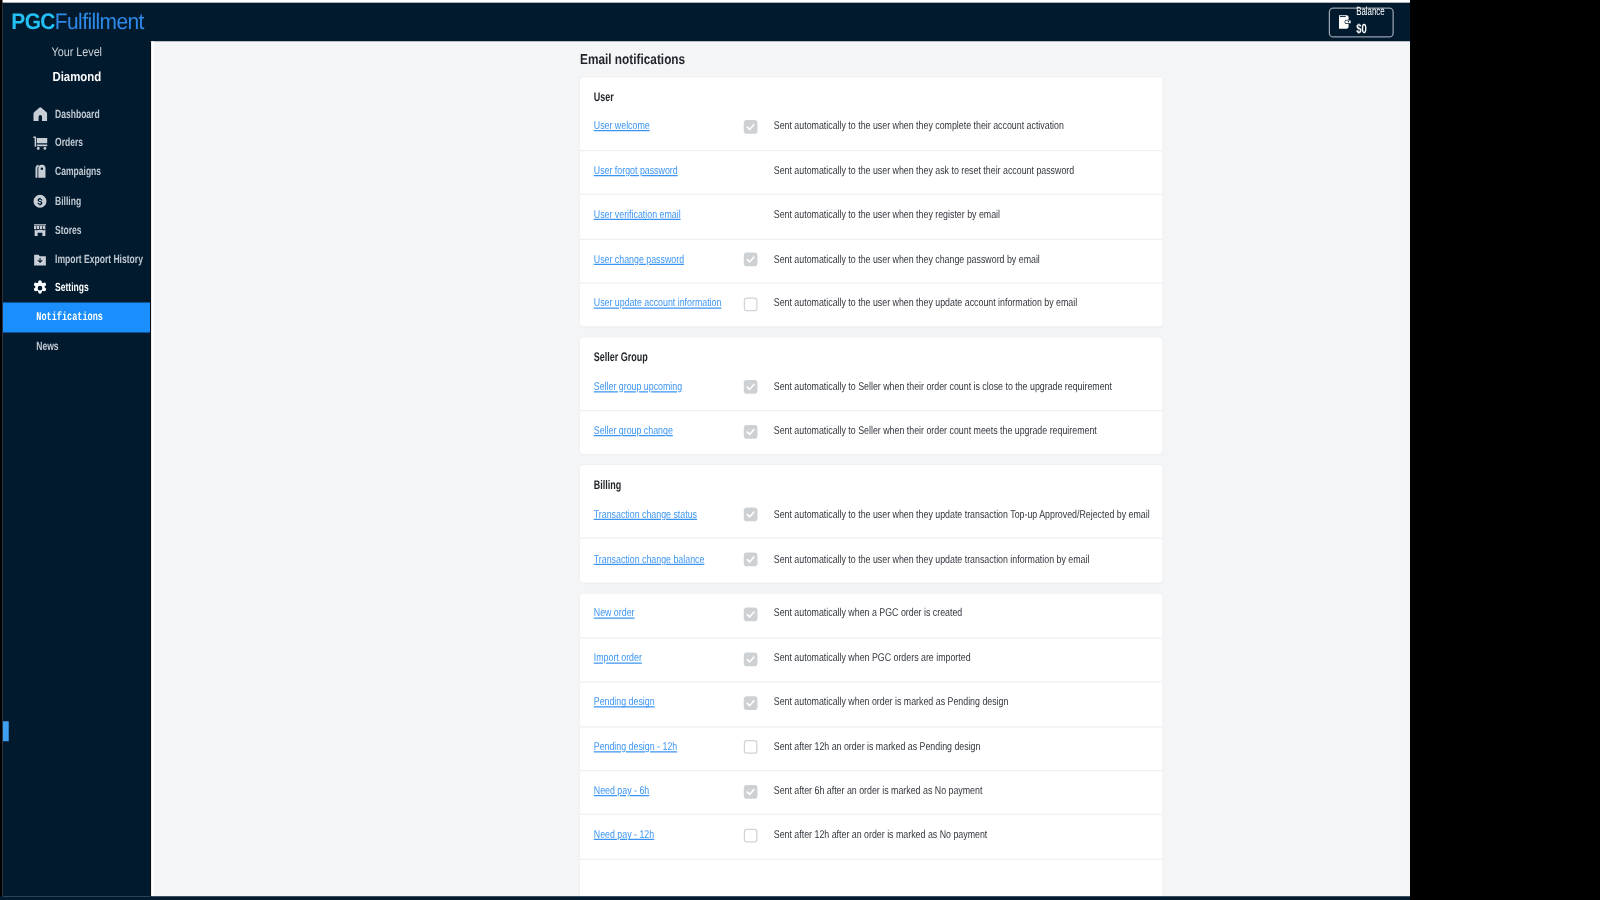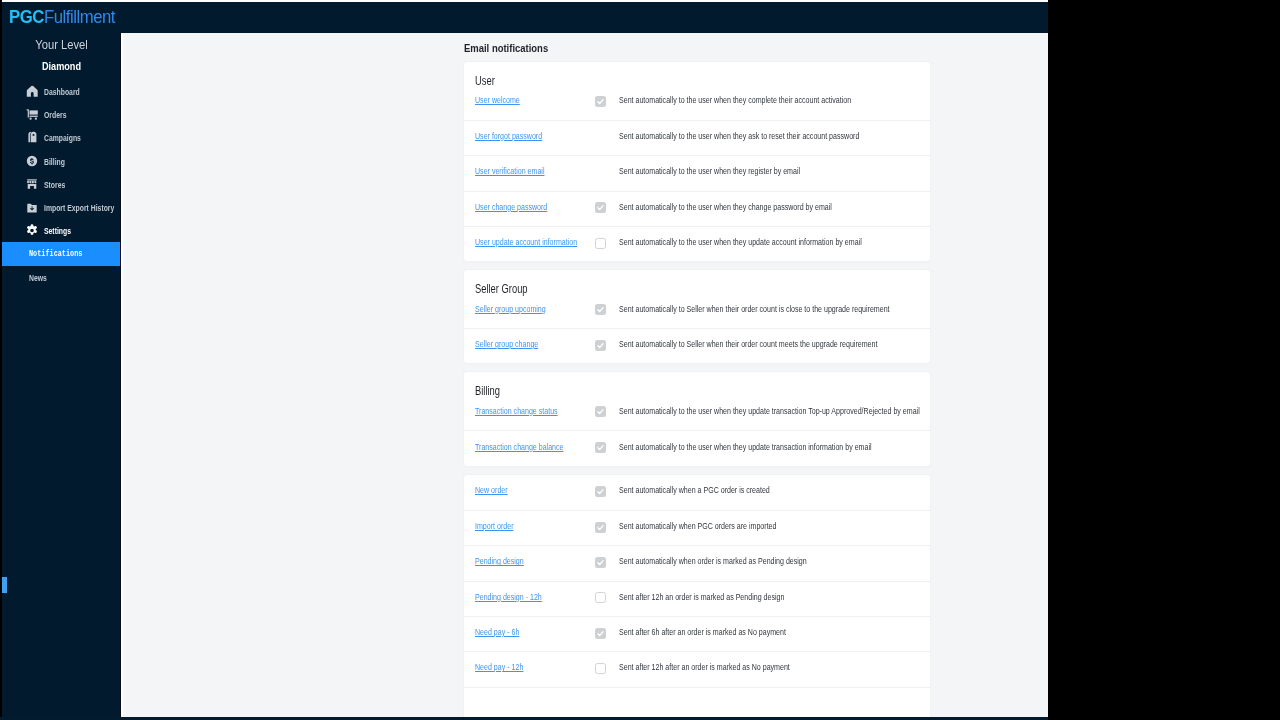--- a/index.html
+++ b/index.html
@@ -1,36 +1,36 @@
 <!DOCTYPE html>
 <html><head>
 <meta charset="utf-8">
 <style>
   * { box-sizing: border-box; margin:0; padding:0; }
   html,body { width:1280px; height:720px; overflow:hidden; }
   body { font-family:"Liberation Sans", sans-serif; background:#000; -webkit-font-smoothing:antialiased; }
-  #root { position:relative; width:1048px; height:720px; background:#0b0d10; overflow:hidden; }
+  #root { position:relative; width:1128px; height:720px; background:#0b0d10; overflow:hidden; }
 
   .topstrip { position:absolute; left:0; top:0; width:1280px; height:2px; background:#ffffff; z-index:9; }
   .leftedge { position:absolute; left:0; top:0; width:2px; height:720px; background:#000000; z-index:9; }
   .botstrip { position:absolute; left:0; top:717px; width:1280px; height:3px; background:#031b2e; z-index:9; }
 
   .viewport { position:absolute; left:2px; top:2px; width:1270px; height:716px; background:#f4f5f7; overflow:hidden; }
 
   
   .sidebar { position:absolute; left:0; top:0; width:118px; height:715px; background:#021a2e; color:#c7ced6; }
   .side-sep { position:absolute; left:118px; top:31px; width:1.2px; height:685px; background:#070d15; z-index:4; }
   .side-white { position:absolute; left:119.3px; top:31px; width:1.3px; height:684px; background:#ffffff; z-index:4; }
   .logo { position:absolute; left:6.5px; top:7px; font-size:18px; letter-spacing:-0.5px; white-space:nowrap; line-height:17px;
           transform:scaleX(0.93); transform-origin:left top; }
   .logo .pgc { font-weight:700; color:#22c0f4; }
   .logo .ff  { font-weight:400; color:#2e8ae8; }
 
   .level-wrap { position:absolute; left:0; top:35px; width:118px; text-align:center; }
-  .level-label { font-size:13px; color:#ccd3da; letter-spacing:0; }
+  .level-label { font-size:10px; color:#ccd3da; letter-spacing:0; }
   .level-label span { display:inline-block; transform:scaleX(0.86); }
   .level-value span { display:inline-block; transform:scaleX(0.87); }
   .level-value { font-size:10.5px; font-weight:700; color:#ffffff; margin-top:8px; }
 
   .navlist { position:absolute; left:0; top:78px; width:118px; }
   .navitem { position:relative; height:23.2px; display:flex; align-items:center; padding-left:23px; font-size:9.5px; color:#c1cad3; }
   .navitem .lbl { transform:scaleX(0.72); transform-origin:left center; white-space:nowrap; display:block; font-weight:600; }
   .navitem .ico { width:14px; height:15px; display:inline-flex; align-items:center; justify-content:center; margin-right:5px; flex:0 0 14px; }
   .navitem .ico svg { display:block; }
   .navitem.active { color:#ffffff; }
@@ -56,21 +56,21 @@
   .tb-email { position:absolute; left:1091px; top:0; height:31px; display:flex; align-items:center; font-size:9px; color:#e9eef3; }
   .tb-email span { display:block; transform:scaleX(.675); transform-origin:left center; white-space:nowrap; }
 
   
   .content { position:absolute; left:120.5px; top:32px; width:1150.5px; height:683px; background:#f4f5f7; overflow:hidden; }
   .page-title { position:absolute; left:341.5px; top:8px; font-size:11.5px; font-weight:700; color:#1f2329; letter-spacing:0; transform:scaleX(0.823); transform-origin:left top; white-space:nowrap; }
 
   .cards { position:absolute; left:341.5px; top:28px; width:466px; }
   .card:last-child { padding-bottom:40px; }
   .card { background:#ffffff; border-radius:3px; margin-bottom:9px; box-shadow:0 0 0 1px #f0f1f3, 0 1px 2px rgba(16,24,40,.035); overflow:hidden; }
-  .card-head { font-size:13px; font-weight:400; color:#1f2329; padding:9px 0 0 11px; height:22.7px; }
+  .card-head { font-size:10px; font-weight:700; color:#1f2329; padding:9px 0 0 11px; height:22.7px; }
   .card-head span { display:inline-block; transform:scaleX(0.72) translateY(2px); transform-origin:left top; white-space:nowrap; }
   .row { display:flex; align-items:center; height:35.3px; border-top:1px solid #eef0f2; padding-left:11px; }
   .row-partial { height:35.3px; border-top:1px solid #eef0f2; }
   .lnk, .desc { position:relative; top:-2px; }
   .row.first { border-top:none; }
   .lnk { width:121px; flex:0 0 121px; font-size:9px; color:#3c95f2; text-decoration:underline; text-underline-offset:1px; white-space:nowrap; display:block;
          transform:scaleX(0.785); transform-origin:left center; }
   .cbwrap { width:23px; flex:0 0 23px; display:flex; align-items:center; }
   .cb { width:11px; height:11px; border-radius:2.5px; position:relative; top:-1px; left:-1px; }
   .cb.on { background:#ced1d4; display:flex; align-items:center; justify-content:center; }

